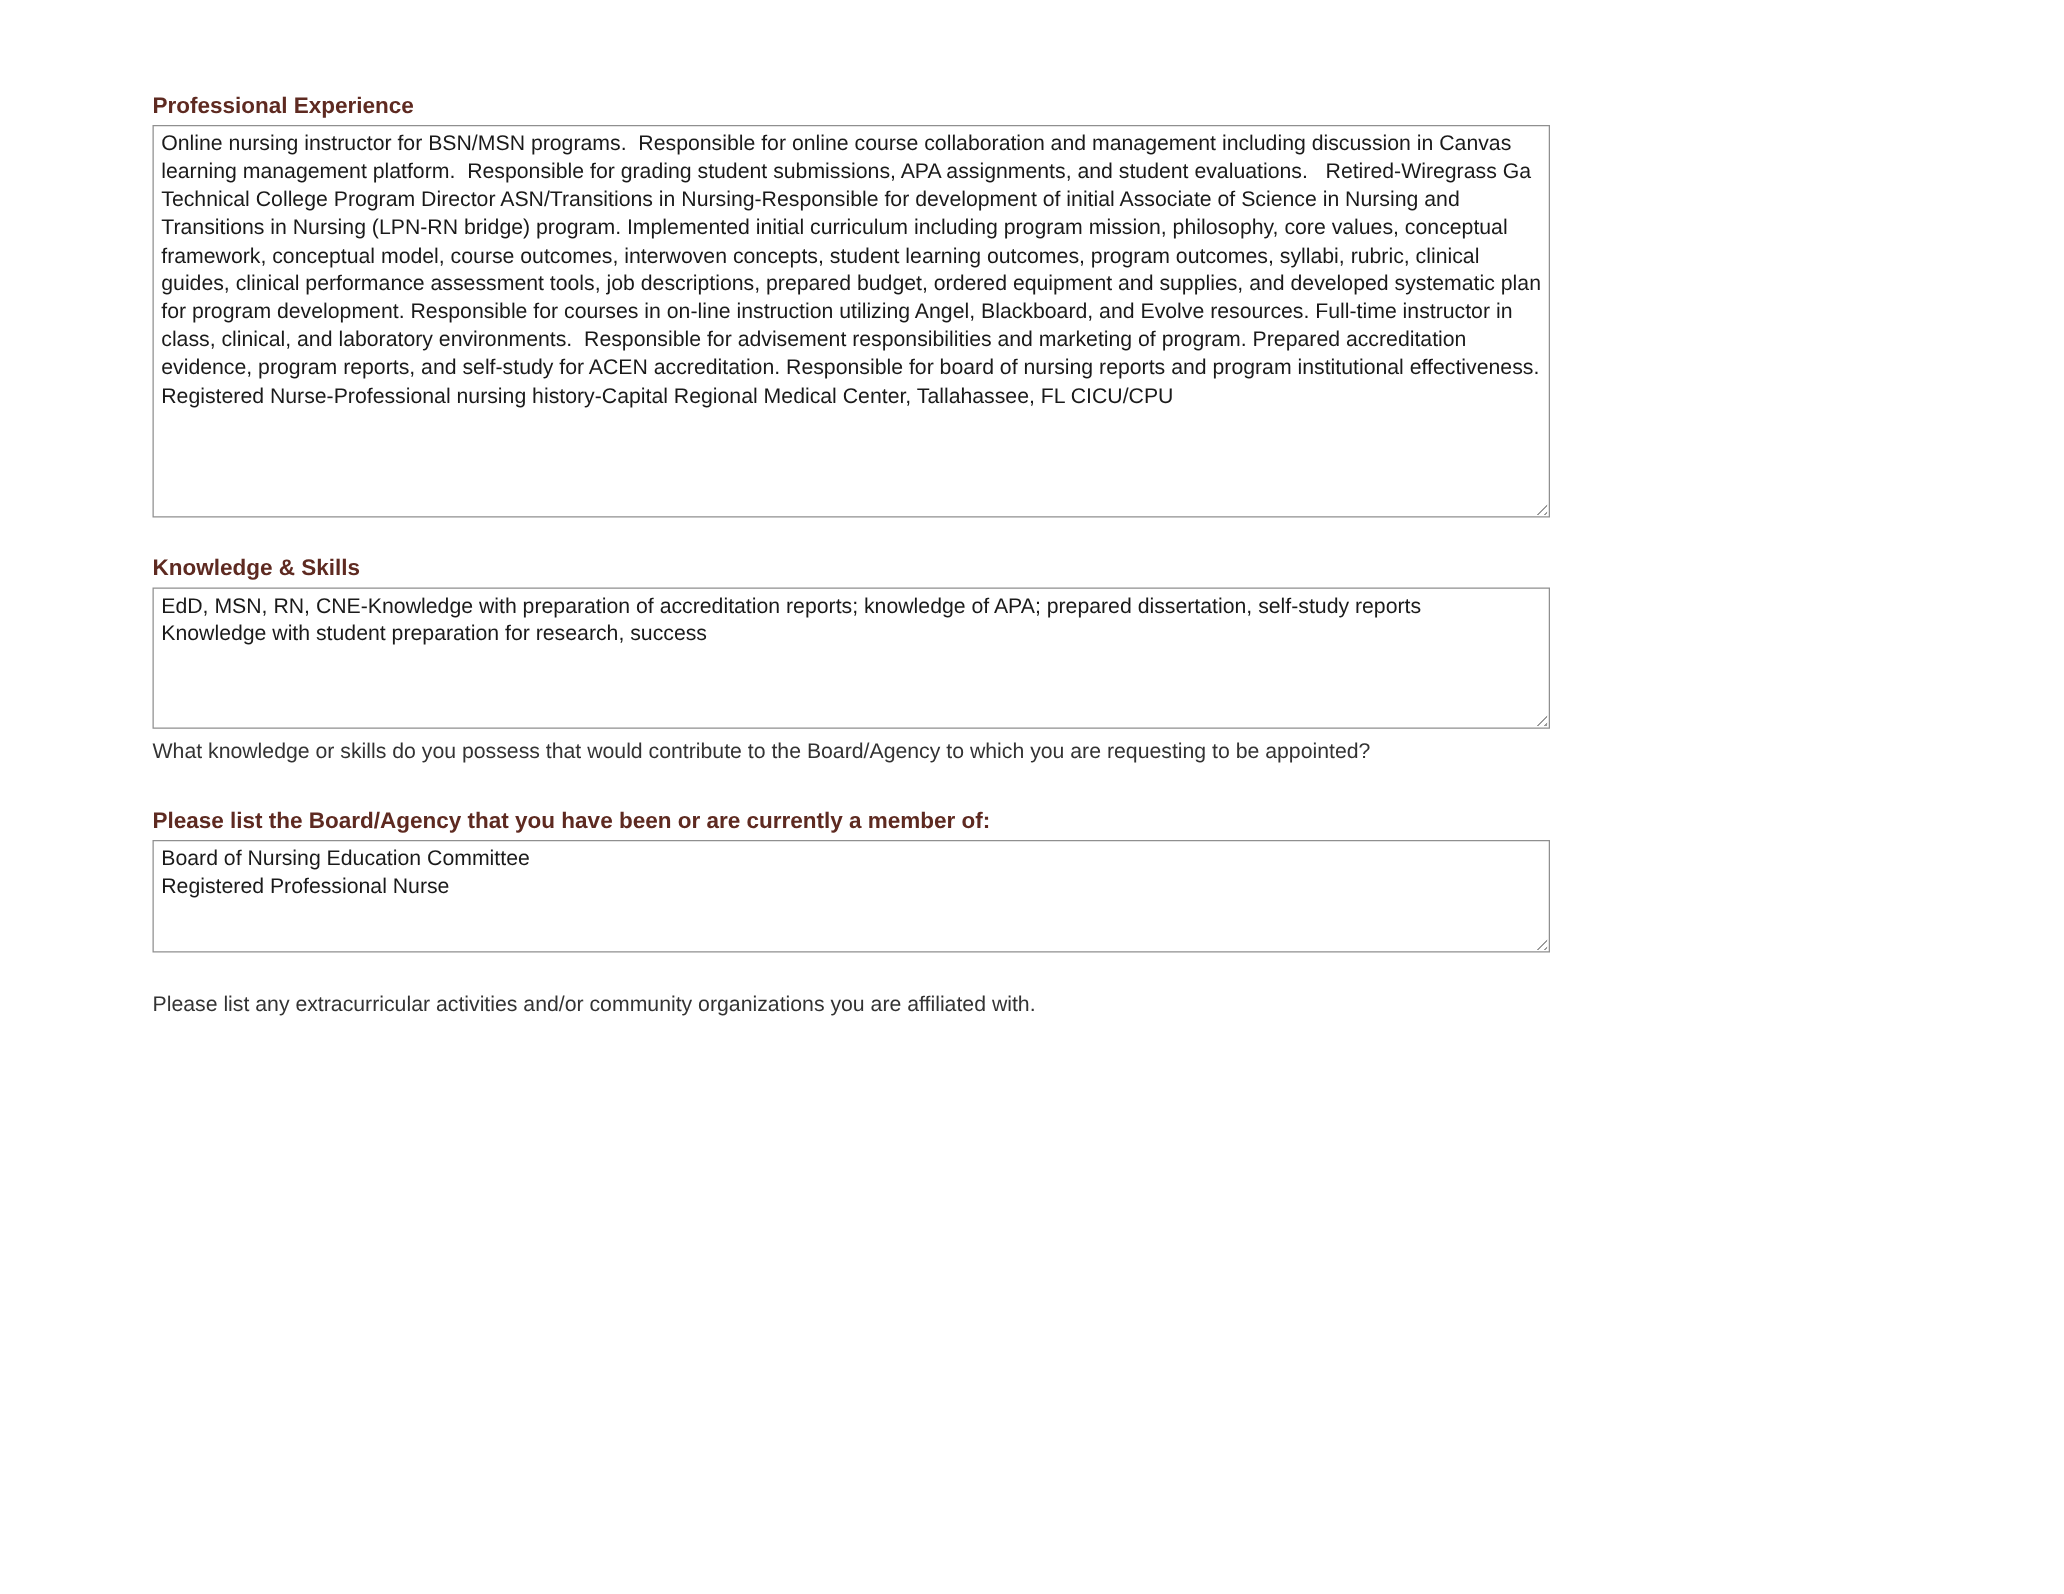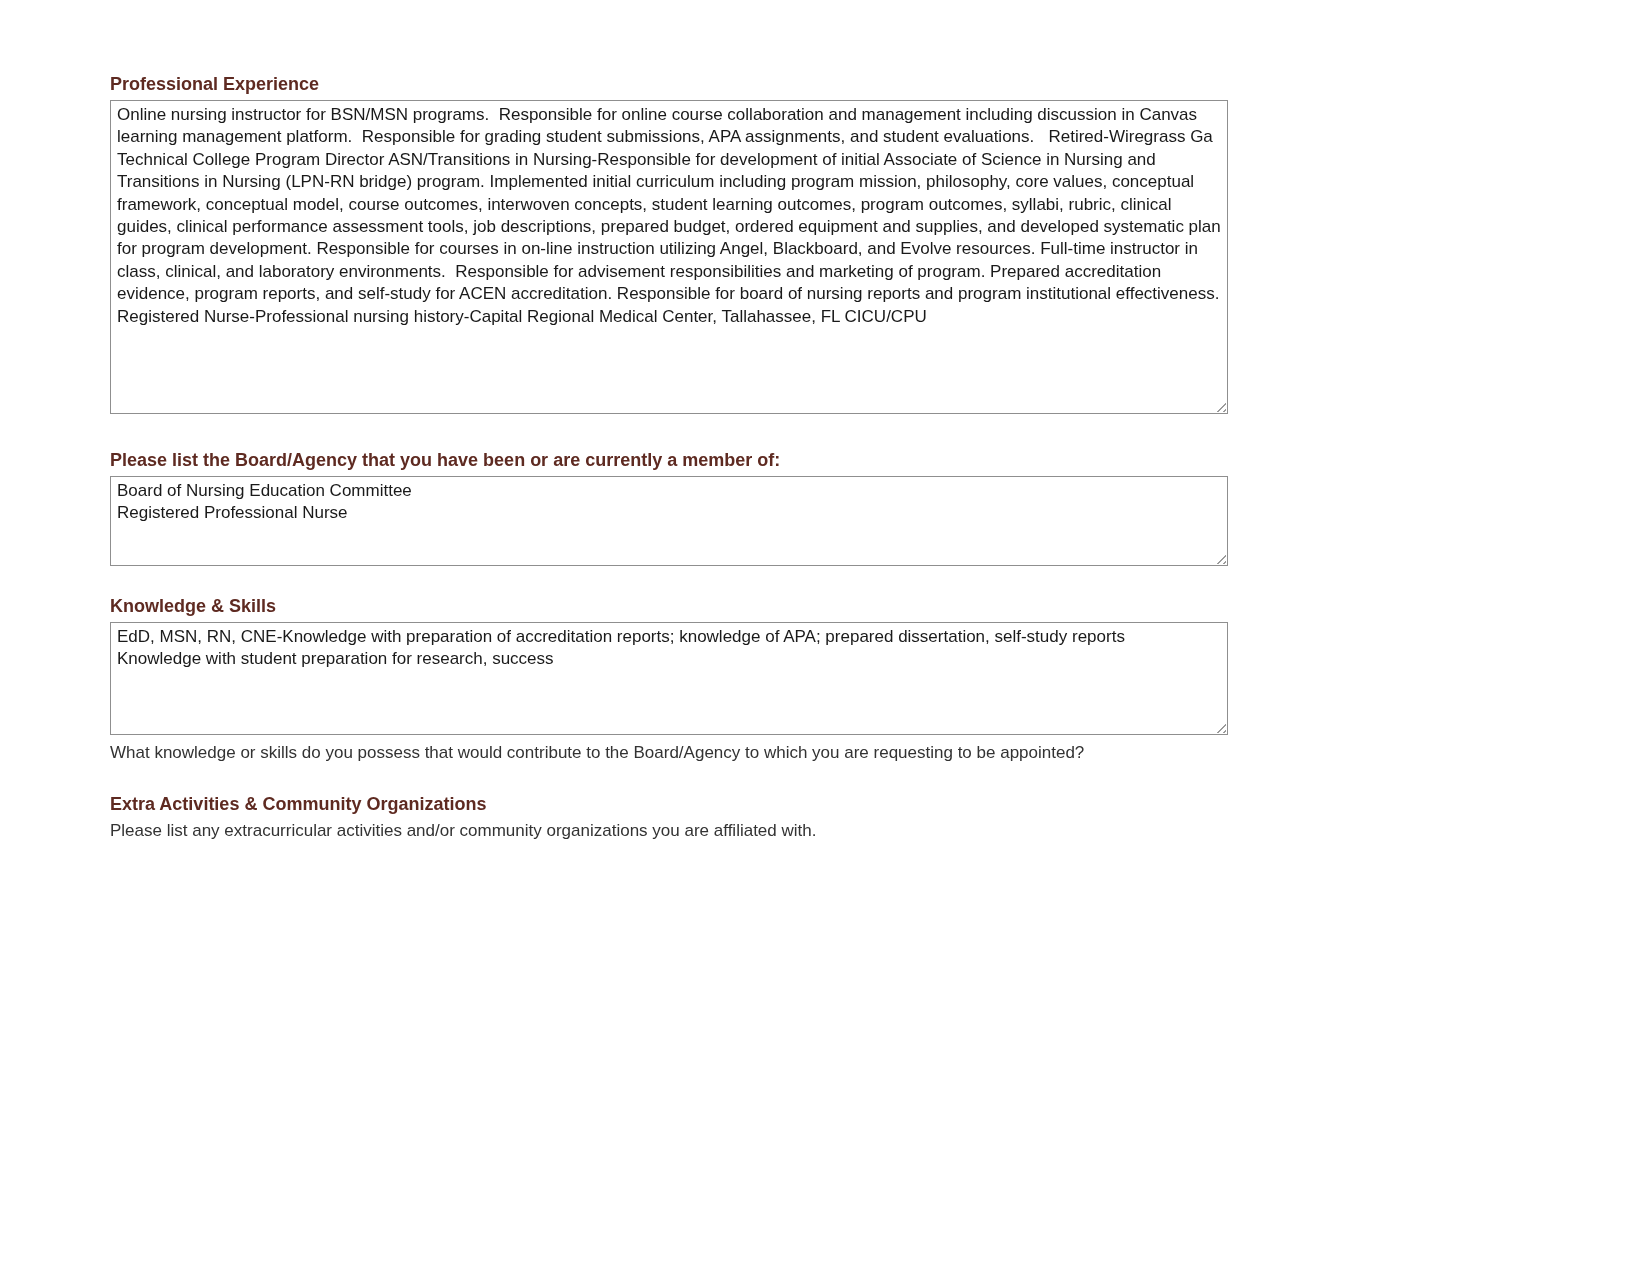--- a/index.html
+++ b/index.html
@@ -10,21 +10,21 @@
   }
   body {
     width: 1651px;
     height: 1275px;
     overflow: hidden;
   }
   .content {
     box-sizing: border-box;
     padding: 75px 0 0 110px;
   }
-  .section { display: block; }
+  .section { display: block; margin-left: 12px; }
   .sec-2 { margin-top: 31px; }
   .sec-3 { margin-top: 37px; }
   .sec-4 { margin-top: 33px; }
   .section-label {
     font-size: 18px;
     line-height: 18px;
     font-weight: 700;
     color: #5e2a21;
     margin: 0 0 7px 0;
   }
@@ -77,37 +77,36 @@
 <div class="content">
 
   <div class="section sec-1">
     <div class="section-label">Professional Experience</div>
     <div class="field-wrap">
       <textarea class="field ta-xl" spellcheck="false" style="">Online nursing instructor for BSN/MSN programs.  Responsible for online course collaboration and management including discussion in Canvas learning management platform.  Responsible for grading student submissions, APA assignments, and student evaluations.   Retired-Wiregrass Ga Technical College Program Director ASN/Transitions in Nursing-Responsible for development of initial Associate of Science in Nursing and Transitions in Nursing (LPN-RN bridge) program. Implemented initial curriculum including program mission, philosophy, core values, conceptual framework, conceptual model, course outcomes, interwoven concepts, student learning outcomes, program outcomes, syllabi, rubric, clinical guides, clinical performance assessment tools, job descriptions, prepared budget, ordered equipment and supplies, and developed systematic plan for program development. Responsible for courses in on-line instruction utilizing Angel, Blackboard, and Evolve resources. Full-time instructor in class, clinical, and laboratory environments.  Responsible for advisement responsibilities and marketing of program. Prepared accreditation evidence, program reports, and self-study for ACEN accreditation. Responsible for board of nursing reports and program institutional effectiveness.  Registered Nurse-Professional nursing history-Capital Regional Medical Center, Tallahassee, FL CICU/CPU</textarea>
       <div class="resize-handle"></div>
     </div>
   </div>
 
-  <div class="section sec-3">
-    <div class="section-label">Please list the Board/Agency that you have been or are currently a member of:</div>
-    <div class="field-wrap">
-      <textarea class="field ta-sm" spellcheck="false" style="">Board of Nursing Education Committee
-Registered Professional Nurse</textarea>
-      <div class="resize-handle"></div>
-    </div>
-  </div>
-
   <div class="section sec-2">
     <div class="section-label">Knowledge &amp; Skills</div>
     <div class="field-wrap">
       <textarea class="field ta-md" spellcheck="false" style="">EdD, MSN, RN, CNE-Knowledge with preparation of accreditation reports; knowledge of APA; prepared dissertation, self-study reports
 Knowledge with student preparation for research, success</textarea>
       <div class="resize-handle"></div>
     </div>
     <div class="helper">What knowledge or skills do you possess that would contribute to the Board/Agency to which you are requesting to be appointed?</div>
   </div>
 
+  <div class="section sec-3">
+    <div class="section-label">Please list the Board/Agency that you have been or are currently a member of:</div>
+    <div class="field-wrap">
+      <textarea class="field ta-sm" spellcheck="false" style="">Board of Nursing Education Committee
+Registered Professional Nurse</textarea>
+      <div class="resize-handle"></div>
+    </div>
+  </div>
+
   <div class="section sec-4">
-    <div class="section-label">Extra Activities &amp; Community Organizations</div>
     <div class="helper">Please list any extracurricular activities and/or community organizations you are affiliated with.</div>
   </div>
 
 </div>
 
 </body></html>

